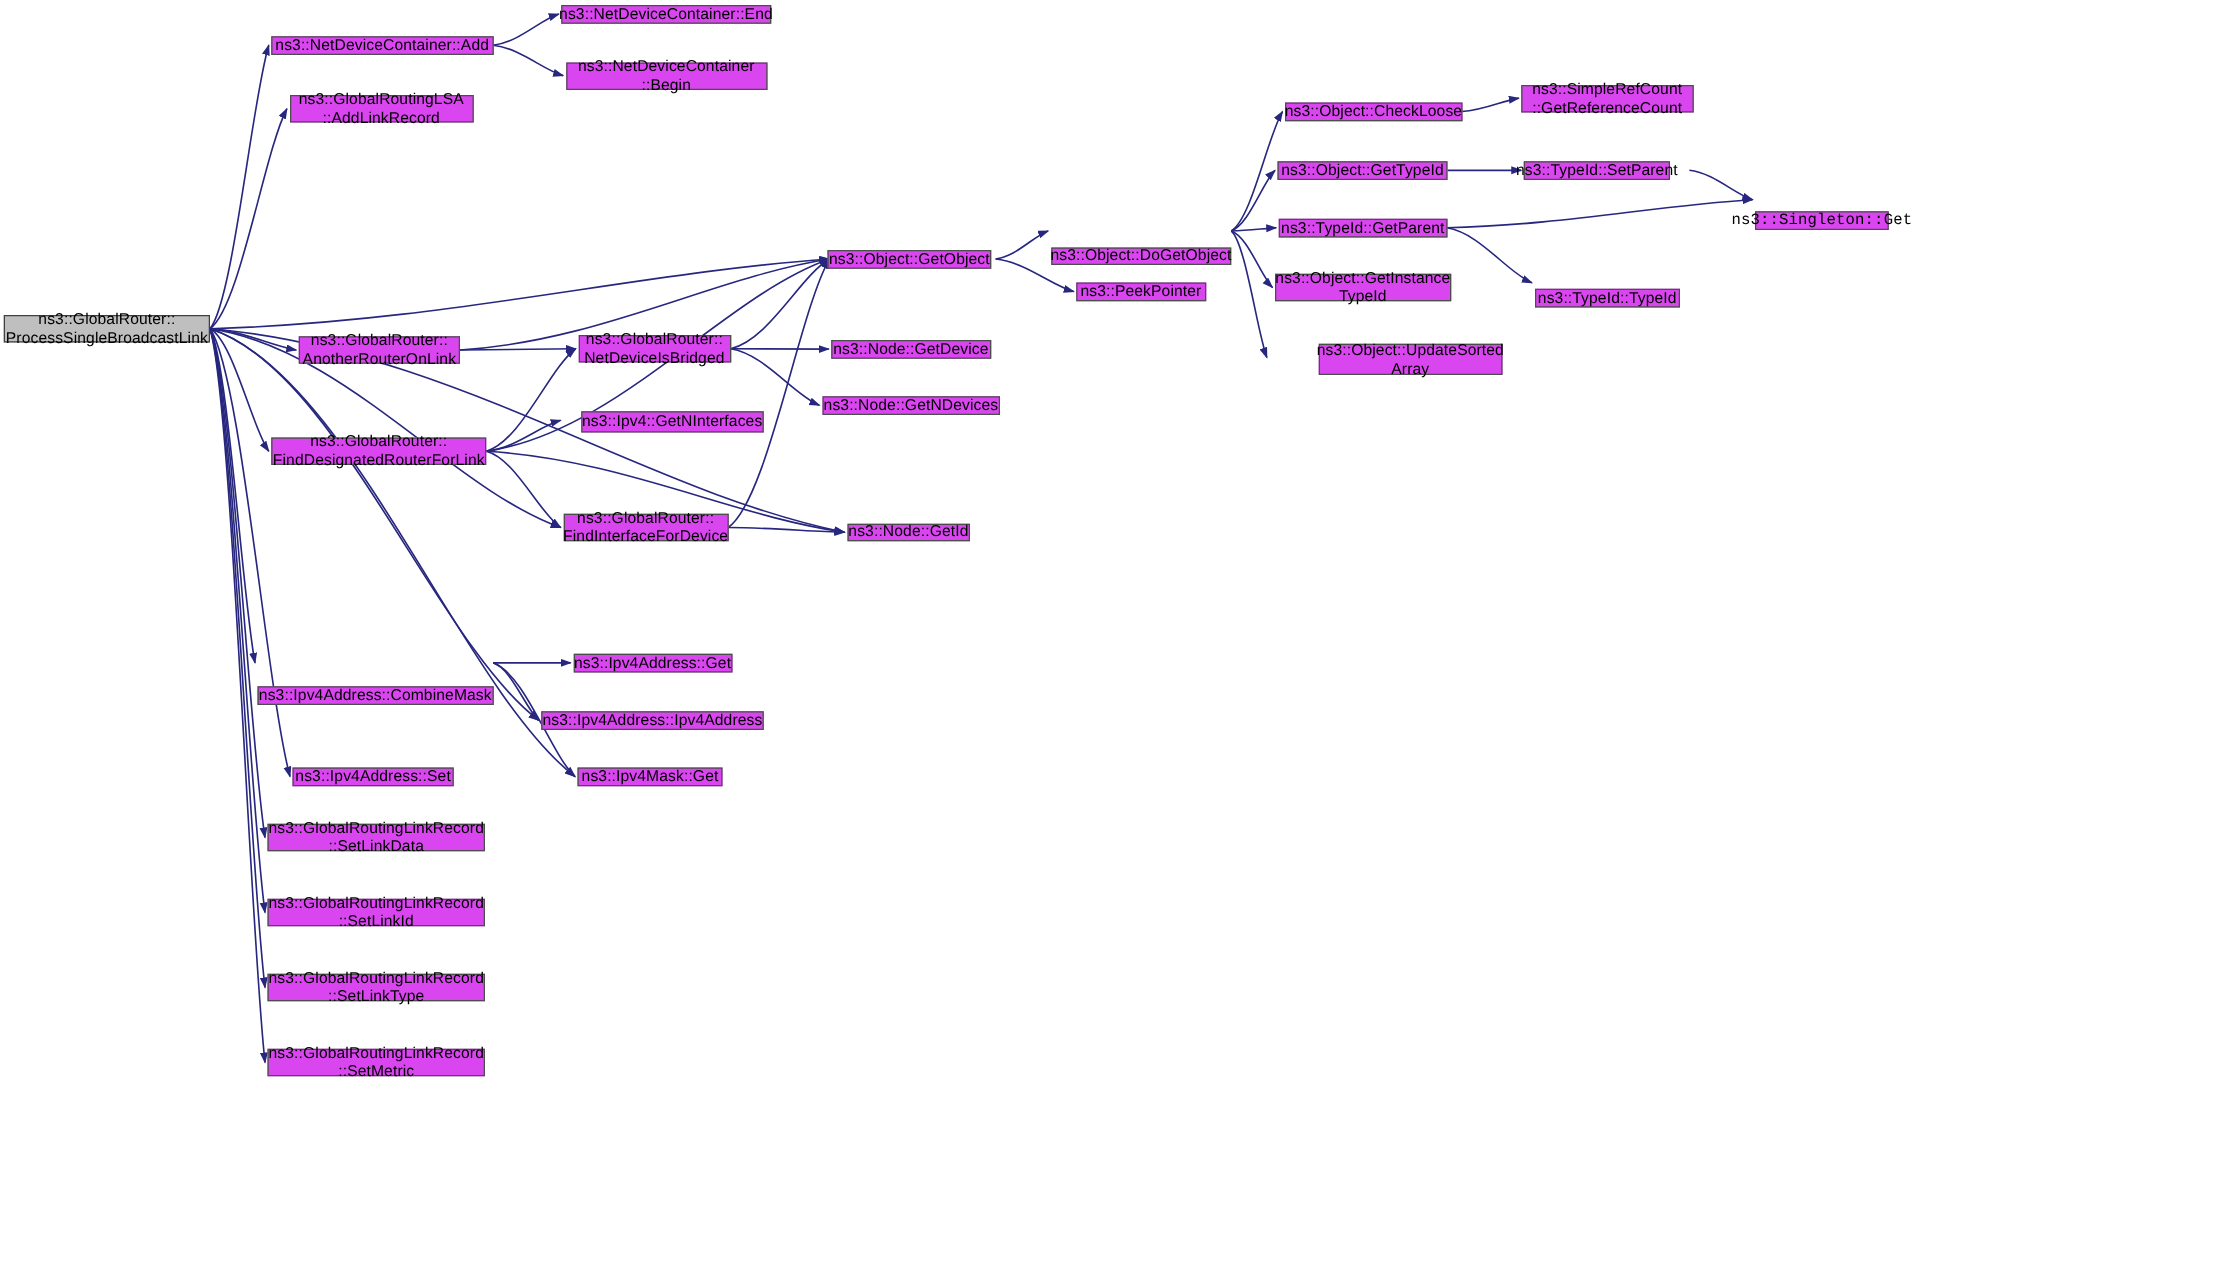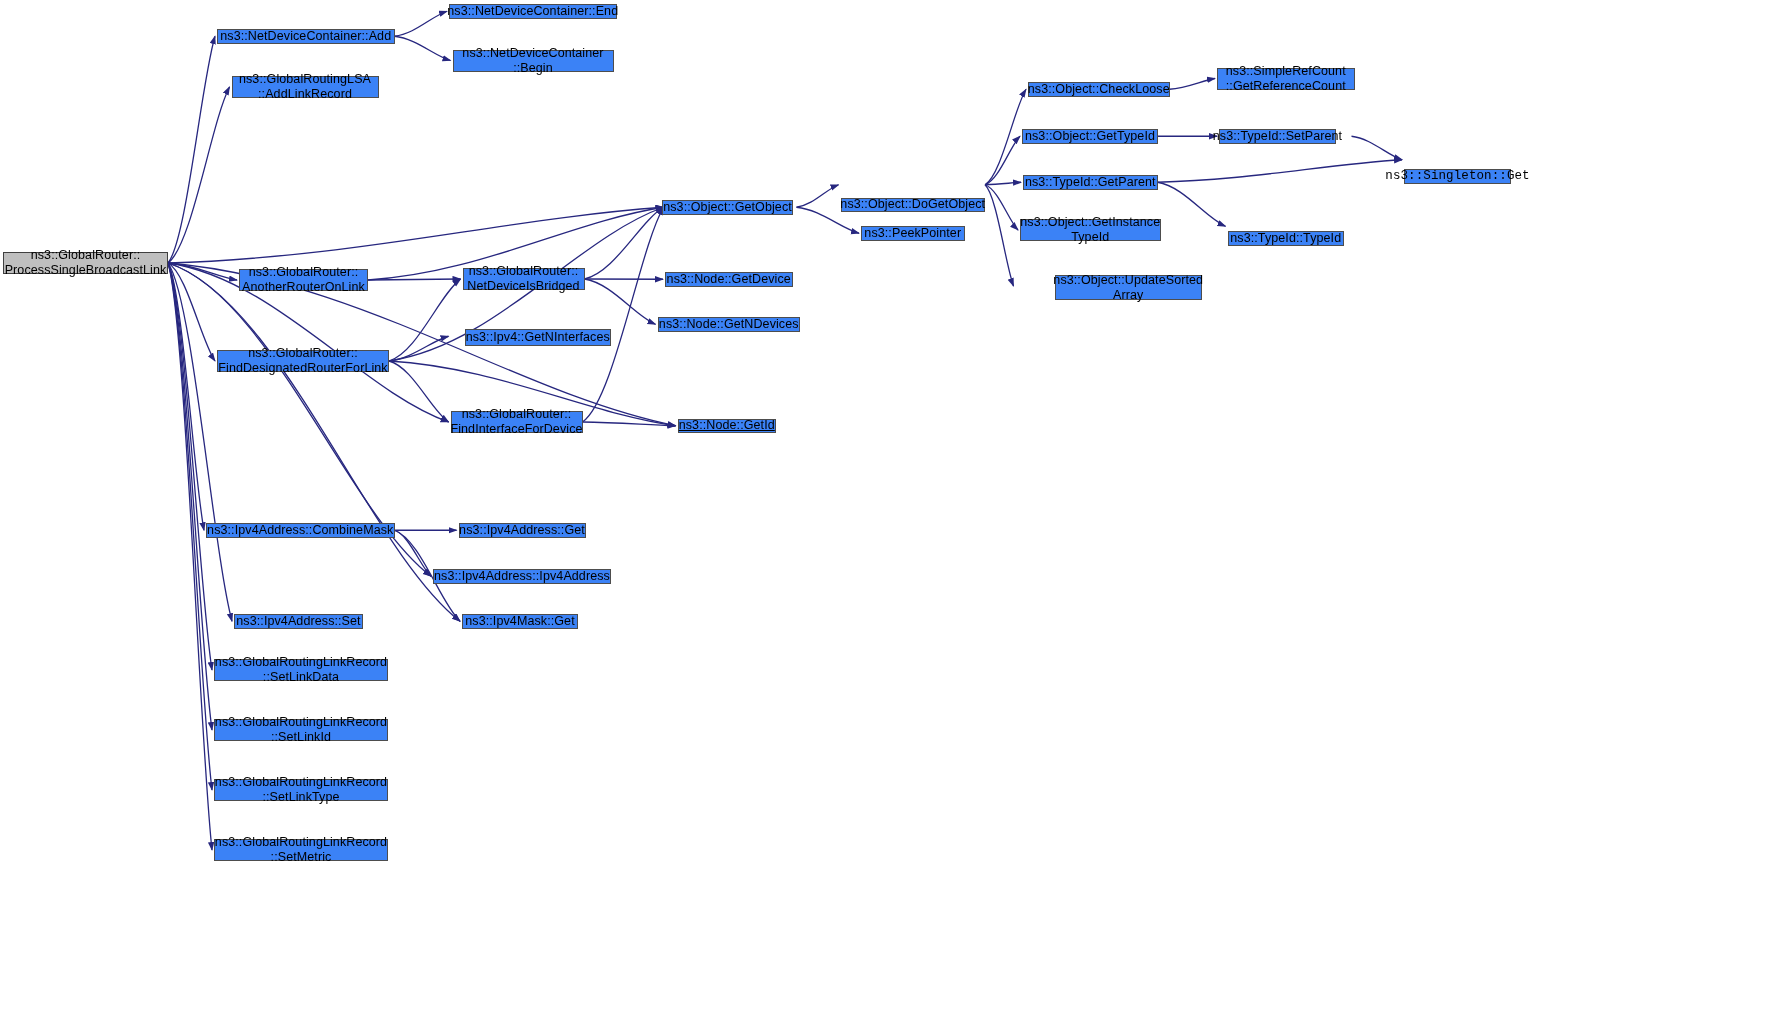--- a/index.html
+++ b/index.html
@@ -20,21 +20,21 @@
     left: 0;
     top: 0;
     width: 1773px;
     height: 1020px;
     pointer-events: none;
   }
   .node {
     position: absolute;
     box-sizing: border-box;
     border: 1px solid #4d4d4d;
-    background: #3b82f6;
+    background: #d946ef;
     color: #000000;
     font-size: 12.5px;
     line-height: 15px;
     display: flex;
     align-items: center;
     justify-content: center;
     text-align: center;
     white-space: pre-line;
     letter-spacing: 0.1px;
     z-index: 2;
@@ -115,36 +115,36 @@
 AnotherRouterOnLink</div>
       <div class="node" style="left: 462.5px; top: 268px; width: 122px; height: 22px;">ns3::GlobalRouter::
 NetDeviceIsBridged</div>
       <div class="node" style="left: 217px; top: 350px; width: 172px; height: 22px;">ns3::GlobalRouter::
 FindDesignatedRouterForLink</div>
       <div class="node" style="left: 465px; top: 329px; width: 145.5px; height: 17px;">ns3::Ipv4::GetNInterfaces</div>
       <div class="node" style="left: 665px; top: 272px; width: 127.5px; height: 14.5px;">ns3::Node::GetDevice</div>
       <div class="node" style="left: 657.5px; top: 317px; width: 142.5px; height: 14.5px;">ns3::Node::GetNDevices</div>
       <div class="node" style="left: 450.5px; top: 411px; width: 132px; height: 22px;">ns3::GlobalRouter::
 FindInterfaceForDevice</div>
-      <div class="node" style="left: 677.5px; top: 418.5px; width: 98.5px; height: 14.5px; text-decoration: underline;">ns3::Node::GetId</div>
+      <div class="node" style="left: 677.5px; top: 418.5px; width: 98.5px; height: 14.5px;">ns3::Node::GetId</div>
       <div class="node" style="left: 840.5px; top: 177.5px; width: 144.5px; height: 14.5px; margin-top: 20px;">ns3::Object::DoGetObject</div>
       <div class="node" style="left: 861px; top: 226px; width: 103.5px; height: 14.5px;">ns3::PeekPointer</div>
       <div class="node" style="left: 1028px; top: 82px; width: 141.5px; height: 14.5px; text-align: center;">ns3::Object::CheckLoose</div>
       <div class="node" style="left: 1022px; top: 129px; width: 136px; height: 14.5px;">ns3::Object::GetTypeId</div>
       <div class="node" style="left: 1023px; top: 175px; width: 134.5px; height: 14.5px;">ns3::TypeId::GetParent</div>
       <div class="node" style="left: 1020px; top: 219px; width: 140.5px; height: 22px;">ns3::Object::GetInstance
 TypeId</div>
       <div class="node" style="left: 1015.5px; top: 275px; width: 147.5px; height: 25px; margin-left: 39px;">ns3::Object::UpdateSorted
 Array</div>
       <div class="node" style="left: 1217px; top: 67.5px; width: 137.5px; height: 22px;">ns3::SimpleRefCount
 ::GetReferenceCount</div>
       <div class="node" style="left: 1219px; top: 129px; width: 117px; height: 14.5px;">ns3::TypeId::SetParent</div>
       <div class="node" style="left: 1227.5px; top: 219px; width: 116.5px; height: 14.5px; margin-top: 12px;">ns3::TypeId::TypeId</div>
       <div class="node" style="left: 1404px; top: 169px; width: 107px; height: 14.5px; font-family: Liberation Mono, monospace;">ns3::Singleton::Get</div>
-      <div class="node" style="left: 206px; top: 523px; width: 188.5px; height: 14.5px;">ns3::Ipv4Address::CombineMask</div>
+      <div class="node" style="left: 206px; top: 549px; width: 188.5px; height: 14.5px;">ns3::Ipv4Address::CombineMask</div>
       <div class="node" style="left: 458.5px; top: 523px; width: 127px; height: 14.5px;">ns3::Ipv4Address::Get</div>
       <div class="node" style="left: 433px; top: 569px; width: 178px; height: 14.5px;">ns3::Ipv4Address::Ipv4Address</div>
       <div class="node" style="left: 234px; top: 614px; width: 129px; height: 14.5px;">ns3::Ipv4Address::Set</div>
       <div class="node" style="left: 462px; top: 614px; width: 116px; height: 14.5px;">ns3::Ipv4Mask::Get</div>
       <div class="node" style="left: 214px; top: 659px; width: 174px; height: 22px;">ns3::GlobalRoutingLinkRecord
 ::SetLinkData</div>
       <div class="node" style="left: 214px; top: 719px; width: 174px; height: 22px;">ns3::GlobalRoutingLinkRecord
 ::SetLinkId</div>
       <div class="node" style="left: 214px; top: 779px; width: 174px; height: 22px;">ns3::GlobalRoutingLinkRecord
 ::SetLinkType</div>

